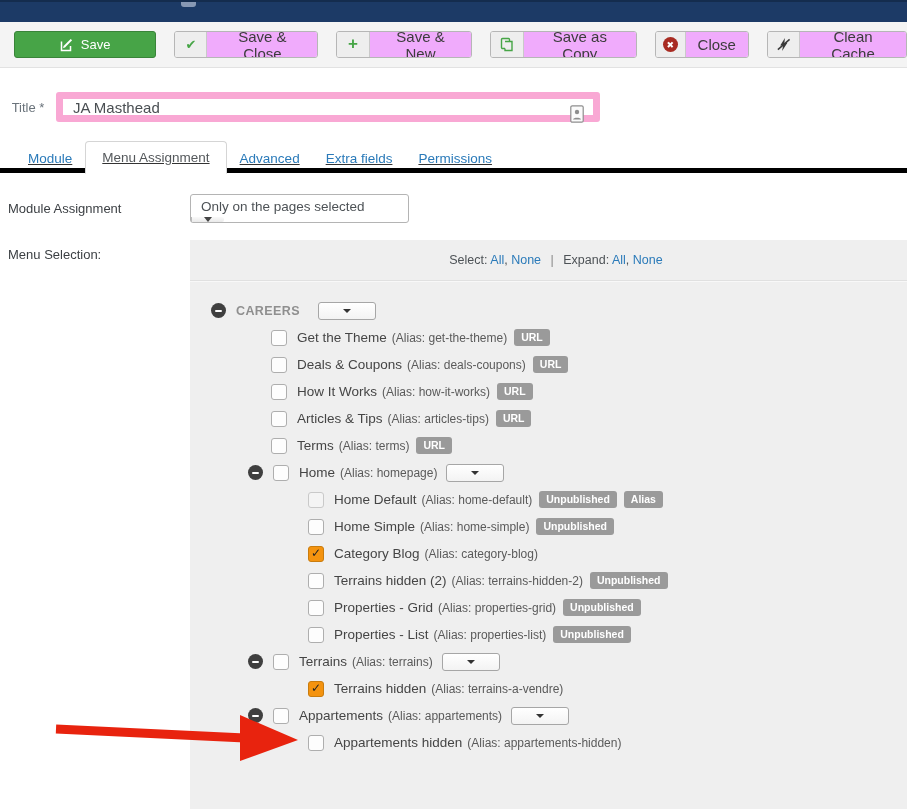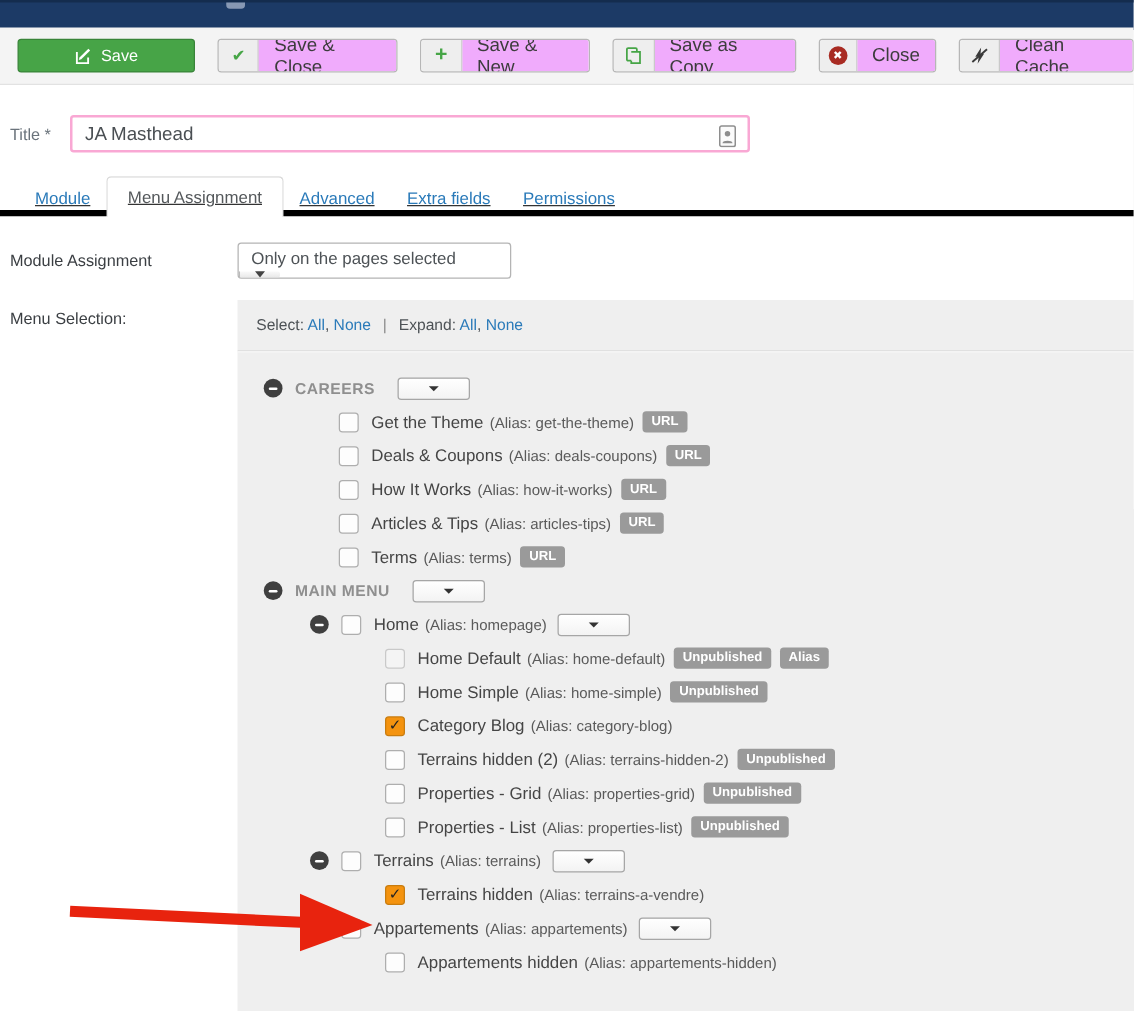--- a/index.html
+++ b/index.html
@@ -1,21 +1,21 @@
 <!DOCTYPE html>
 <html><head>
 <meta charset="utf-8">
 <style>
   html,body{margin:0;padding:0;}
   body{
     width:907px;height:809px;overflow:hidden;position:relative;
     font-family:"Liberation Sans","DejaVu Sans",sans-serif;
     background:#ffffff;color:#333;
   }
-  .stage{position:absolute;inset:0;width:907px;height:809px;}
+  .stage{position:absolute;inset:0;width:907px;height:809px;text-align:center;}
 
   
   .topbar{position:absolute;left:0;top:0;width:907px;height:22px;background:#1c3a66;border-top:2px solid #142c4e;}
   .topbar-fragment{position:absolute;left:181px;top:0;width:15px;height:5px;background:#93a3bd;border-radius:0 0 3px 3px;opacity:.9;}
 
   
   .toolbar{position:absolute;left:0;top:22px;width:907px;height:45px;background:#f4f4f4;border-bottom:1px solid #e2e2e2;}
   .toolbar-inner{display:flex;align-items:center;gap:18px;padding:9px 0 0 14px;}
   .btn-primary{
     display:flex;align-items:center;justify-content:center;gap:7px;
@@ -38,21 +38,21 @@
   .close-glyph{
     width:15px;height:15px;border-radius:50%;background:#a82b22;color:#fff;
     display:flex;align-items:center;justify-content:center;font-size:9px;font-weight:bold;
   }
 
   
   .title-row{position:absolute;left:8px;top:92px;display:flex;align-items:center;}
   .title-label{font-size:13px;color:#6a737b;width:40px;}
   .title-input{
     position:relative;margin-left:8px;width:544px;height:30px;background:#fff;
-    border:2px solid #f9a8d4;border-radius:3px;box-sizing:border-box;
+    border:7px solid #f9a8d4;border-radius:3px;box-sizing:border-box;
     display:flex;align-items:center;padding:0 10px;
   }
   .title-input .val{font-size:15px;color:#4a4f53;}
   .autofill-icon{position:absolute;right:9px;top:6px;}
 
   
   .tabs{position:absolute;left:0;top:142px;width:907px;height:31px;border-bottom:5px solid #000000;box-sizing:border-box;text-decoration:underline;}
   .tabs-inner{display:flex;align-items:flex-end;height:31px;padding-left:15px;}
   .tab{font-size:13.5px;color:#2a7ab9;padding:8px 13px;cursor:pointer;position:relative;bottom:-1px;}
   .tab.active{
@@ -271,29 +271,20 @@
         <span class="item-alias">(Alias: articles-tips)</span>
         <span class="badge">URL</span>
       </div>
       <div class="row pl81">
         <span class="checkbox"></span>
         <span class="item-label">Terms</span>
         <span class="item-alias">(Alias: terms)</span>
         <span class="badge">URL</span>
       </div>
 
-      <div class="row pl21">
-        <span class="collapse-icon">
-            <span class="minus"></span>
-          </span>
-        <span class="group-label">MAIN MENU</span>
-        <span class="mini-select">
-            <span class="caret-down"></span>
-          </span>
-      </div>
 
       <div class="row pl58">
         <span class="collapse-icon">
             <span class="minus"></span>
           </span>
         <span class="checkbox"></span>
         <span class="item-label">Home</span>
         <span class="item-alias">(Alias: homepage)</span>
         <span class="mini-select">
             <span class="caret-down"></span>

